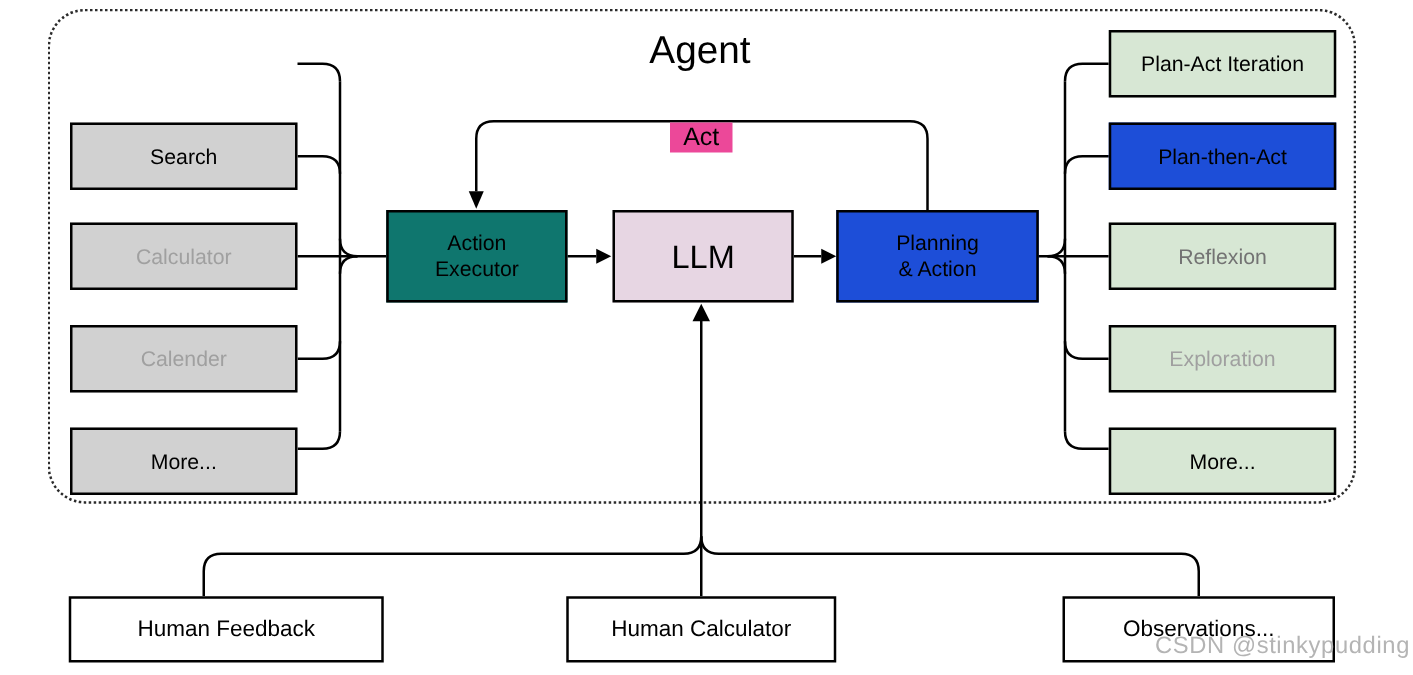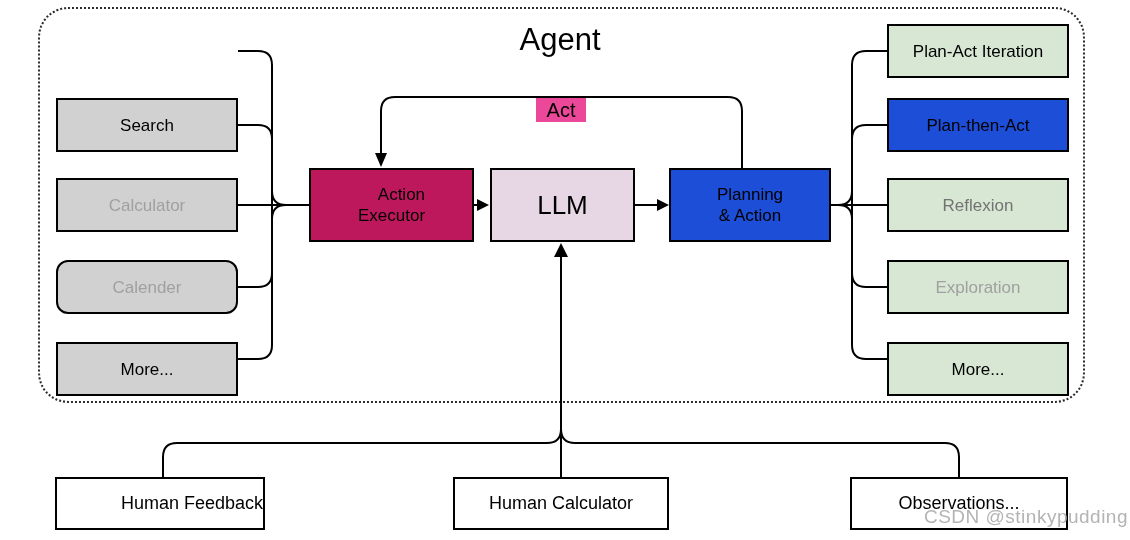--- a/index.html
+++ b/index.html
@@ -82,28 +82,28 @@
   <div class="agent-frame"></div>
 
   <div class="diagram-title">Agent</div>
 
   <div class="node tool row1" style="background: rgb(209, 209, 209);">
     <span>Search</span>
   </div>
   <div class="node tool row2" style="background: rgb(209, 209, 209);">
     <span style="color: rgb(160, 160, 160);">Calculator</span>
   </div>
-  <div class="node tool row3" style="background: rgb(209, 209, 209); border-radius: 12px;">
+  <div class="node tool row3" style="background: rgb(209, 209, 209);">
     <span style="color: rgb(160, 160, 160);">Calender</span>
   </div>
   <div class="node tool row4" style="background: rgb(209, 209, 209);">
     <span>More...</span>
   </div>
 
-  <div class="node core" style="left: 309px; width: 165px; background: #be185d; text-align: right;">
+  <div class="node core" style="left: 309px; width: 145px; background: #0f766e;">
     <span>Action
 Executor</span>
   </div>
   <div class="node core" style="left: 490px; width: 145px; background: rgb(231, 214, 227);">
     <span class="llm-label">LLM</span>
   </div>
   <div class="node core" style="left: 669px; width: 162px; background: #1d4ed8;">
     <span>Planning
 &amp; Action</span>
   </div>
@@ -119,21 +119,21 @@
   <div class="node strategy row2" style="background: rgb(215, 231, 212);">
     <span style="color: #737373;">Reflexion</span>
   </div>
   <div class="node strategy row3" style="background: rgb(215, 231, 212);">
     <span style="color: rgb(160, 160, 160);">Exploration</span>
   </div>
   <div class="node strategy row4" style="background: rgb(215, 231, 212);">
     <span>More...</span>
   </div>
 
-  <div class="node io" style="left: 55px; width: 210px; background: rgb(255, 255, 255); justify-content: flex-end;">
+  <div class="node io" style="left: 55px; width: 252px; background: rgb(255, 255, 255);">
     <span>Human Feedback</span>
   </div>
   <div class="node io" style="left: 453px; width: 216px; background: rgb(255, 255, 255);">
     <span>Human Calculator</span>
   </div>
   <div class="node io" style="left: 850px; width: 218px; background: rgb(255, 255, 255);">
     <span>Observations...</span>
   </div>
 
   <div class="watermark" style="color: rgb(180, 180, 180);">CSDN @stinkypudding</div>

